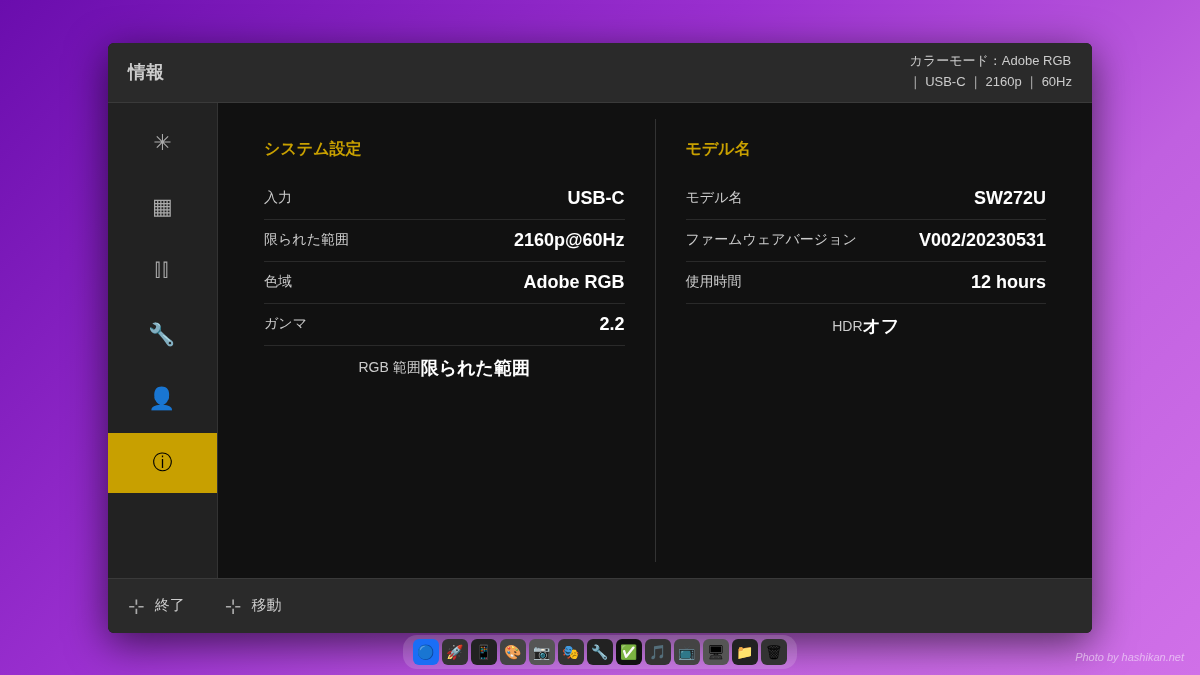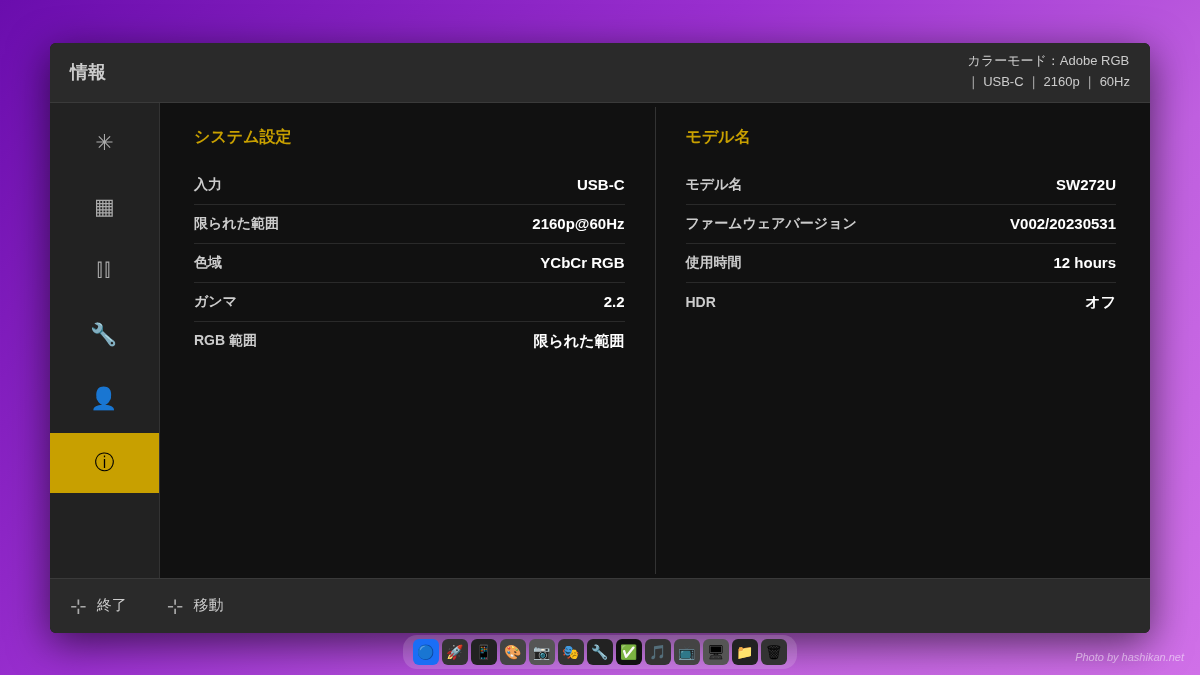--- a/index.html
+++ b/index.html
@@ -7,21 +7,21 @@
       width: 1200px;
       height: 675px;
       overflow: hidden;
       background: linear-gradient(135deg, #6a0dad 0%, #9b30d0 40%, #c060e0 70%, #d070e8 100%);
       display: flex;
       align-items: center;
       justify-content: center;
       font-family: 'Helvetica Neue', Arial, sans-serif;
     }
     .monitor-frame {
-      width: 1100px;
+      width: 984px;
       height: 590px;
       background: #1a1a1a;
       border-radius: 6px;
       overflow: hidden;
       display: flex;
       flex-direction: column;
       box-shadow: 0 10px 40px rgba(0,0,0,0.6);
     }
     
     .header {
@@ -73,21 +73,21 @@
     }
     .sidebar-item.active {
       background: #c8a000;
       color: #000;
     }
     
     .content {
       flex: 1;
       background: #111;
       display: flex;
-      padding: 4px;
+      padding: 16px;
     }
     .left-panel {
       flex: 1;
       padding: 20px 30px;
       border-right: 1px solid #333;
     }
     .right-panel {
       flex: 1;
       padding: 20px 30px;
     }
@@ -99,29 +99,29 @@
     }
     .info-row {
       display: flex;
       justify-content: space-between;
       align-items: center;
       padding: 10px 0;
       border-bottom: 1px solid #2a2a2a;
     }
     .info-row:last-child {
       border-bottom: none;
+      justify-content: center;
     }
     .info-label {
       color: #ccc;
       font-size: 14px;
-      font-weight: bold;
     }
     .info-value {
       color: #fff;
-      font-size: 15px;
+      font-size: 18px;
       font-weight: bold;
       text-align: right;
     }
     
     .footer {
       background: #2a2a2a;
       display: flex;
       align-items: center;
       padding: 10px 20px;
       gap: 40px;
@@ -215,21 +215,21 @@
         <div class="info-row">
           <span class="info-label">入力</span>
           <span class="info-value">USB-C</span>
         </div>
         <div class="info-row">
           <span class="info-label">限られた範囲</span>
           <span class="info-value">2160p@60Hz</span>
         </div>
         <div class="info-row">
           <span class="info-label">色域</span>
-          <span class="info-value">YCbCr RGB</span>
+          <span class="info-value">Adobe RGB</span>
         </div>
         <div class="info-row">
           <span class="info-label">ガンマ</span>
           <span class="info-value">2.2</span>
         </div>
         <div class="info-row">
           <span class="info-label">RGB 範囲</span>
           <span class="info-value">限られた範囲</span>
         </div>
       </div>

